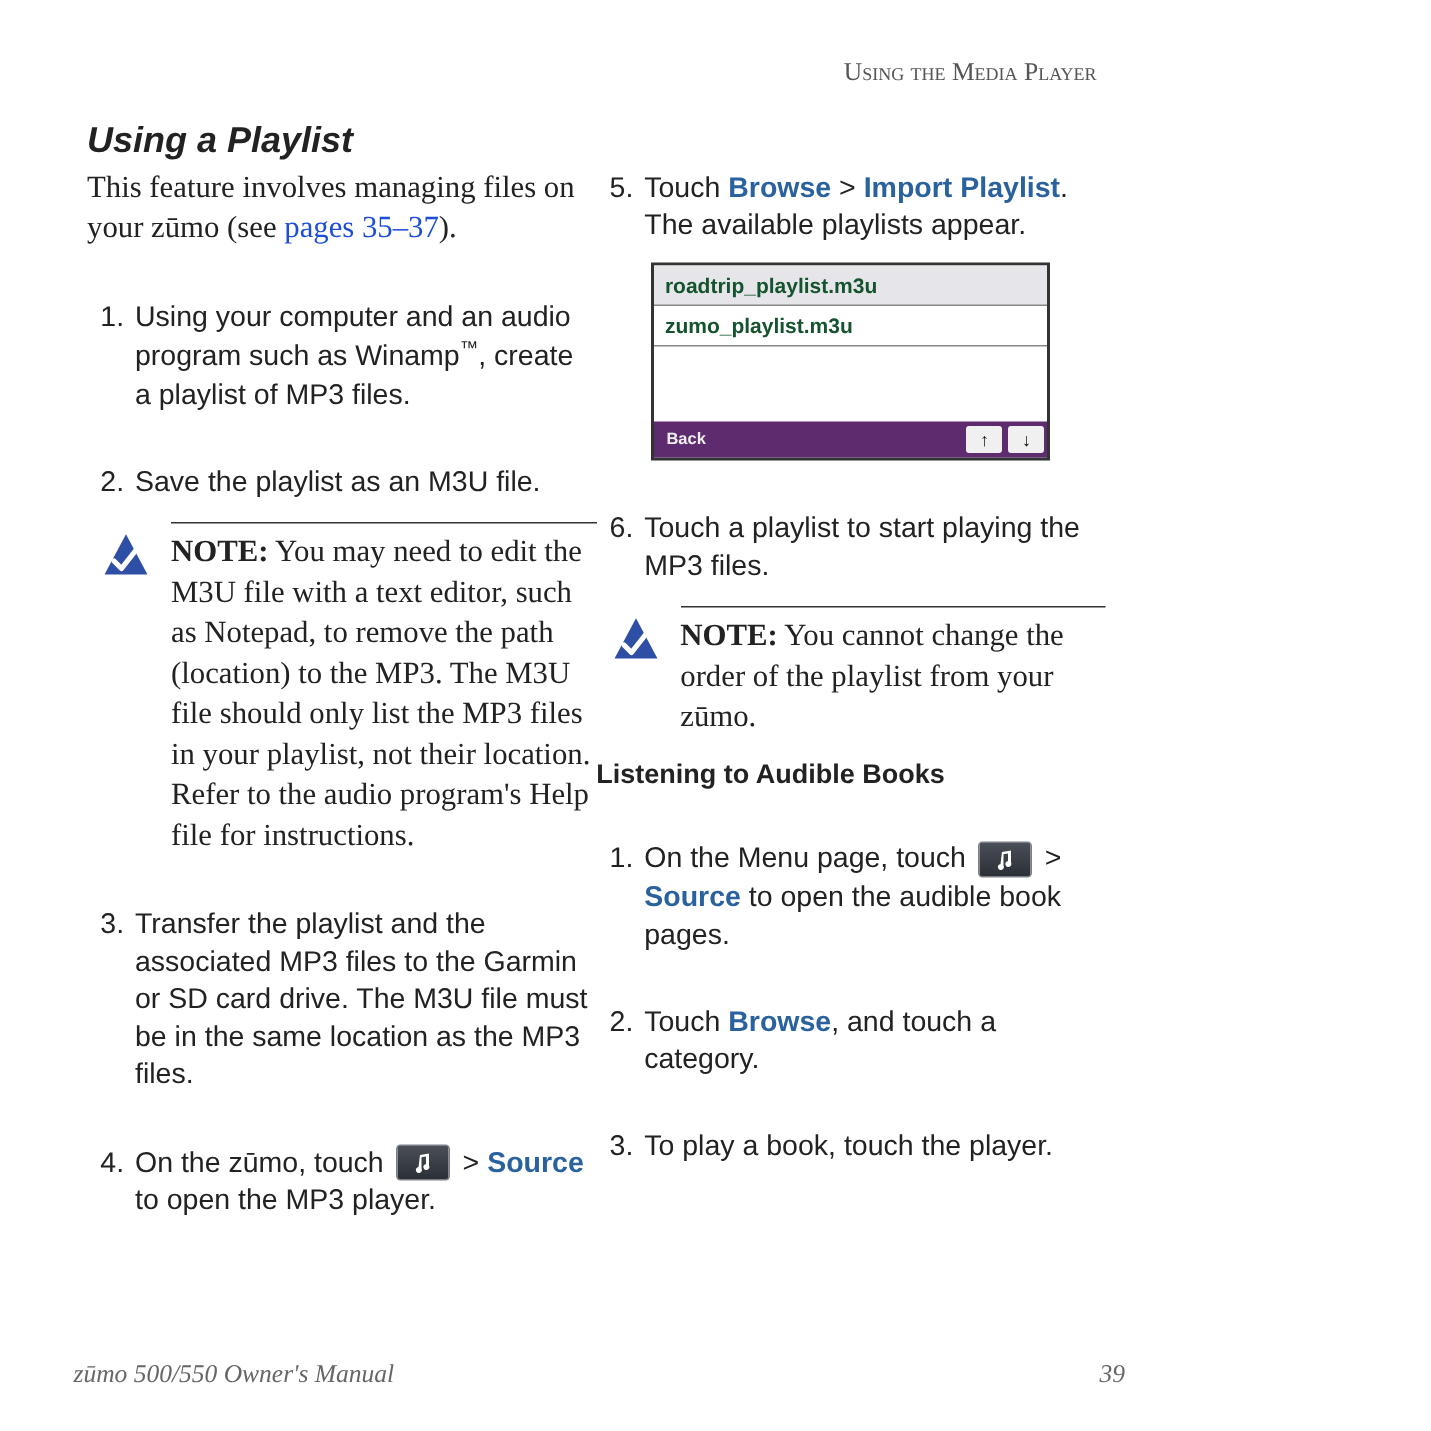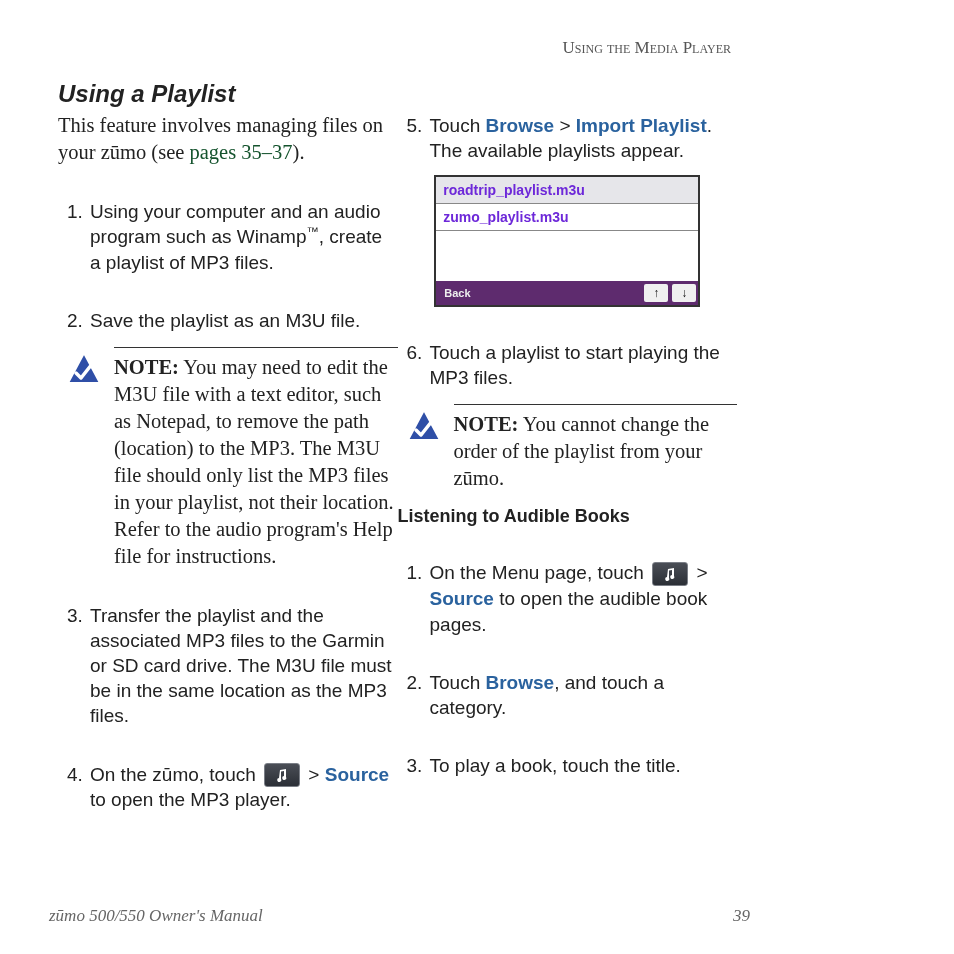--- a/index.html
+++ b/index.html
@@ -47,21 +47,21 @@
   .serif {
     font-family: "Times New Roman", serif;
     font-size: 20.5px;
     line-height: 1.32;
   }
   .sans {
     font-family: Arial, Helvetica, sans-serif;
     font-size: 19px;
     line-height: 1.32;
   }
-  .link { color: #14532d; }
+  .link { color: #1d4ed8; }
   .bold-blue { color: #2a629e; font-weight: bold; }
   ol.steps {
     margin: 10px 0 0 0;
     padding-left: 30px;
   }
   ol.steps > li {
     margin-bottom: 12px;
     padding-left: 2px;
     margin-top: 33px;
   }
@@ -96,21 +96,21 @@
     border: 2px solid #333;
     margin: 6px auto 14px auto;
     font-family: Arial, Helvetica, sans-serif;
     font-size: 14px;
     background: #fff;
   }
   .playlist-box .row {
     padding: 5px 7px;
     border-bottom: 1px solid #888;
     font-weight: bold;
-    color: #6d28d9;
+    color: #14532d;
     background: #fff;
   }
   .playlist-box .row.selected { background: #e6e6ea; }
   .playlist-box .filler { height: 50px; }
   .playlist-box .footer {
     display: flex;
     background: #5e2b6e;
     color: #fff;
     align-items: center;
     height: 24px;
@@ -246,21 +246,21 @@
         <li>
           <span>On the Menu page, touch </span><span class="music-icon">
               <svg width="12" height="14" viewBox="0 0 12 14">
                 <path d="M4 2 L10 1 L10 9 A2 2 0 1 1 8 8 L8 3 L5 3.5 L5 11 A2 2 0 1 1 3 10 Z" fill="#fff"></path>
               </svg>
             </span><span> &gt; </span><span class="bold-blue">Source</span><span> to open the audible book pages.</span>
         </li>
         <li>
           <span>Touch </span><span class="bold-blue">Browse</span><span>, and touch a category.</span>
         </li>
-        <li>To play a book, touch the title.</li>
+        <li>To play a book, touch the player.</li>
       </ol>
 
     </div>
   </div>
 
   <div class="page-footer">
     <span>zūmo 500/550 Owner's Manual</span>
     <span>39</span>
   </div>
 

